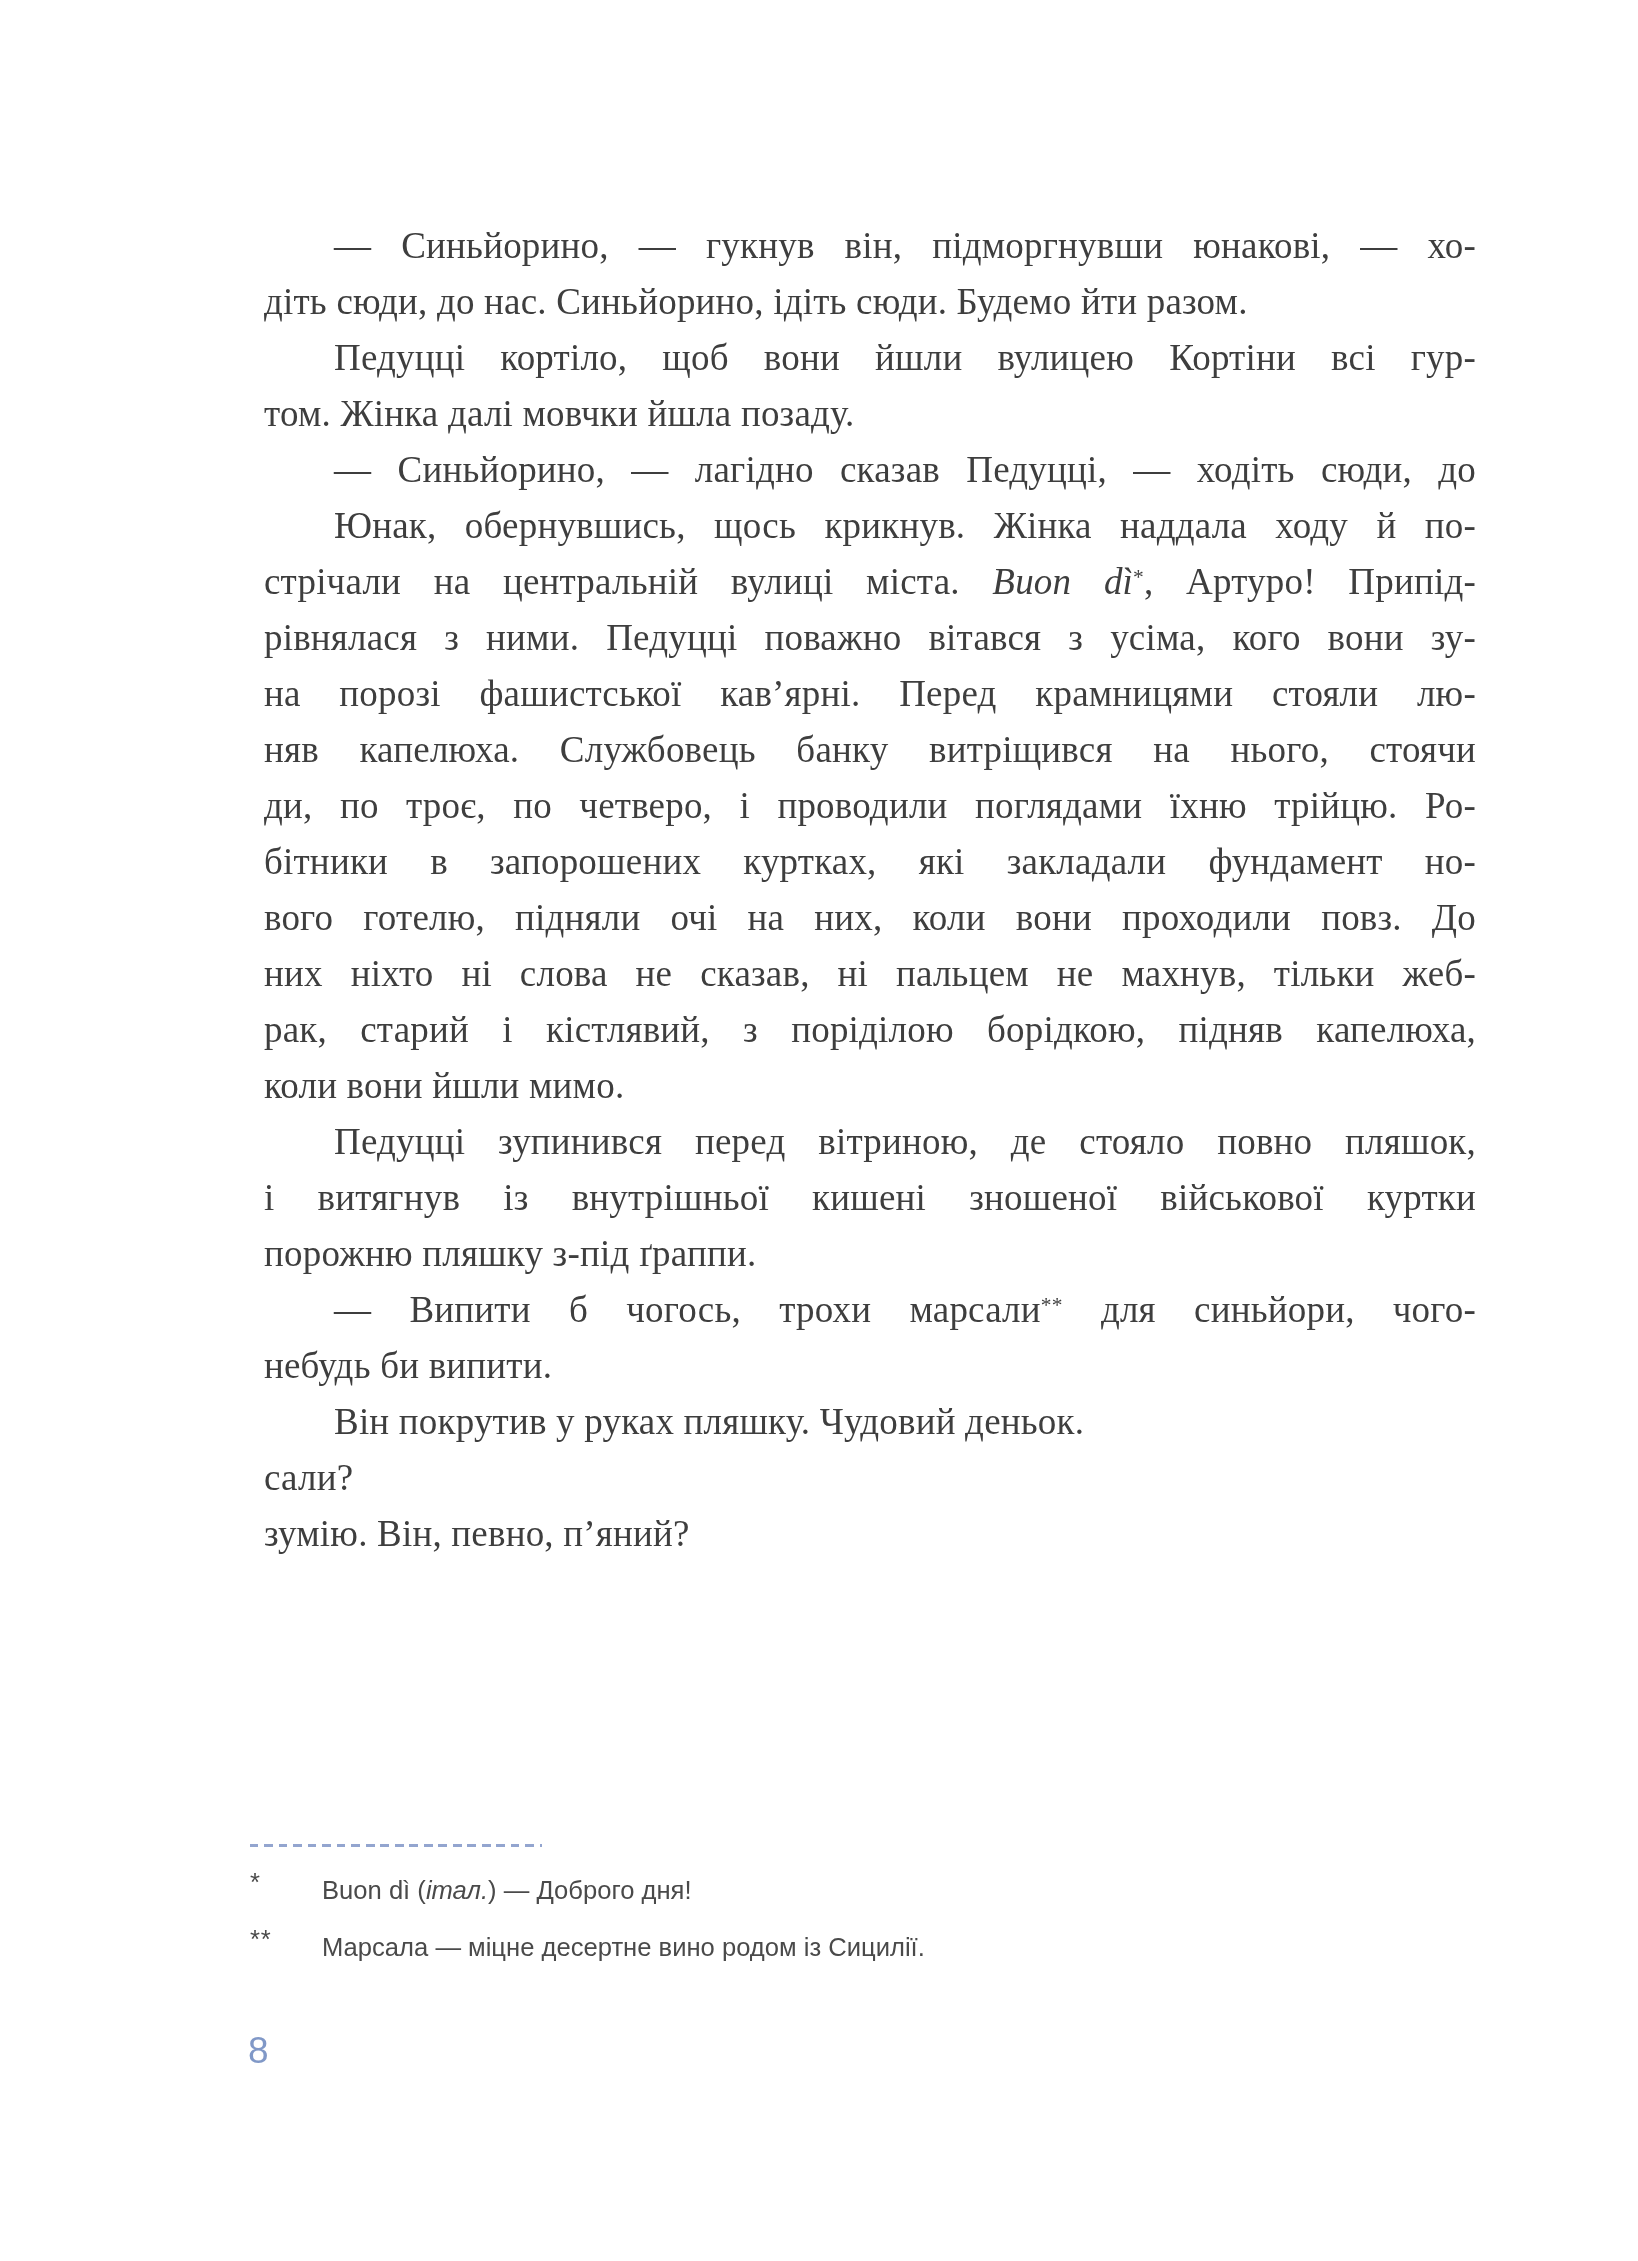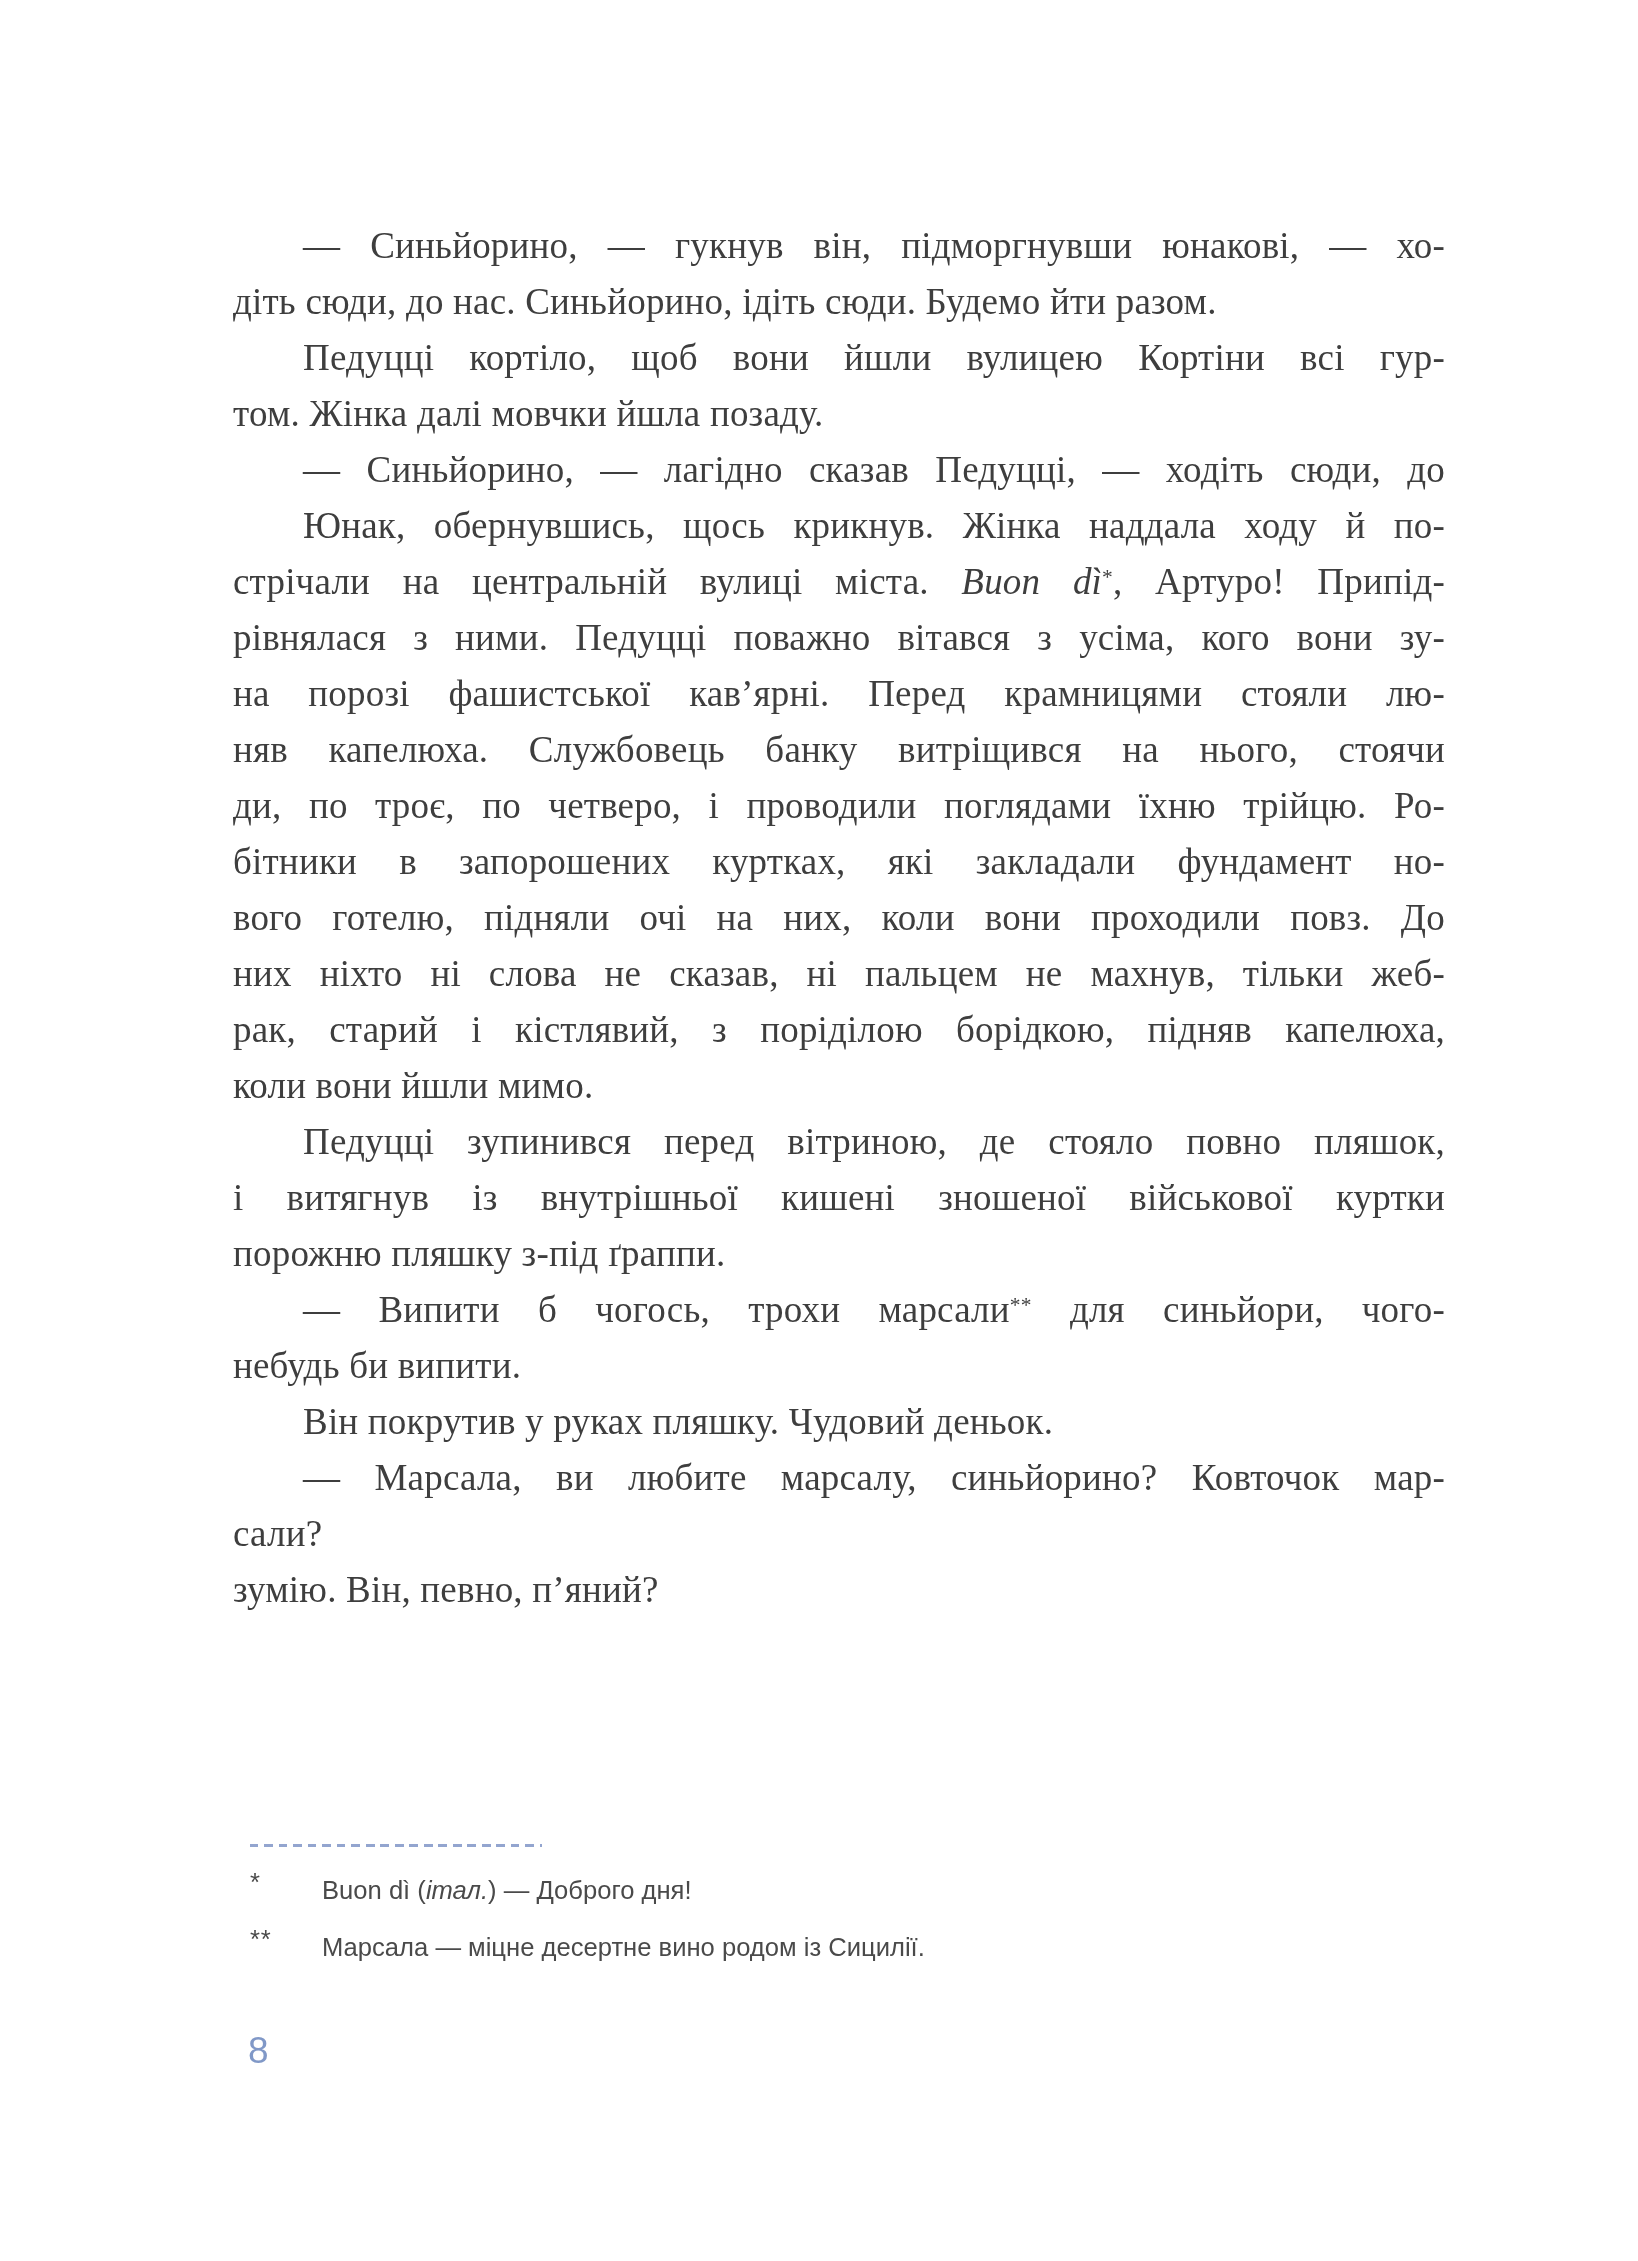--- a/index.html
+++ b/index.html
@@ -8,21 +8,21 @@
     background:#ffffff;
     position:relative;
     font-family:"Liberation Serif", serif;
   }
   .page{
     position:absolute;inset:0;
     background:#ffffff;
   }
   .text-block{
     position:absolute;
-    left:233px;top:218px;width:1212px;
+    left:264px;top:218px;width:1212px;
   }
   .line{
     font-family:"Liberation Serif", serif;
     font-size:37px;
     line-height:56px;
     color:#3e3e3e;
     letter-spacing:0.2px;
   }
   .line.justify{
     text-align:justify;
@@ -93,21 +93,20 @@
       <div class="line justify">вого готелю, підняли очі на них, коли вони проходили повз. До</div>
       <div class="line justify">них ніхто ні слова не сказав, ні пальцем не махнув, тільки жеб-</div>
       <div class="line justify">рак, старий і кістлявий, з поріділою борідкою, підняв капелюха,</div>
       <div class="line">коли вони йшли мимо.</div>
       <div class="line justify indent">Педуцці зупинився перед вітриною, де стояло повно пляшок,</div>
       <div class="line justify">і витягнув із внутрішньої кишені зношеної військової куртки</div>
       <div class="line">порожню пляшку з-під ґраппи.</div>
       <div class="line justify indent"><span>— Випити б чогось, трохи марсали</span><sup>**</sup><span> для синьйори, чого-</span></div>
       <div class="line">небудь би випити.</div>
       <div class="line indent">Він покрутив у руках пляшку. Чудовий деньок.</div>
-      <div class="line justify indent">— Марсала, ви любите марсалу, синьйорино? Ковточок мар-</div>
       <div class="line">сали?</div>
       <div class="line">зумію. Він, певно, п’яний?</div>
     </main>
 
   <div class="footnote-sep"></div>
 
   <div class="footnotes" id="footnotes">
       <div class="footnote">
         <span class="marker">*</span>
         <span class="fn-text"><span>Buon dì (</span><span class="italic">італ.</span><span>) — Доброго дня!</span></span>

